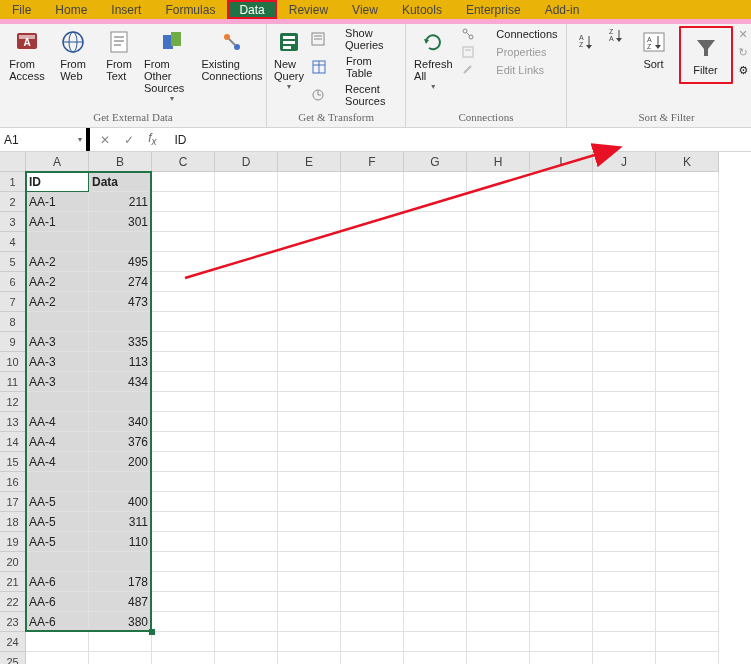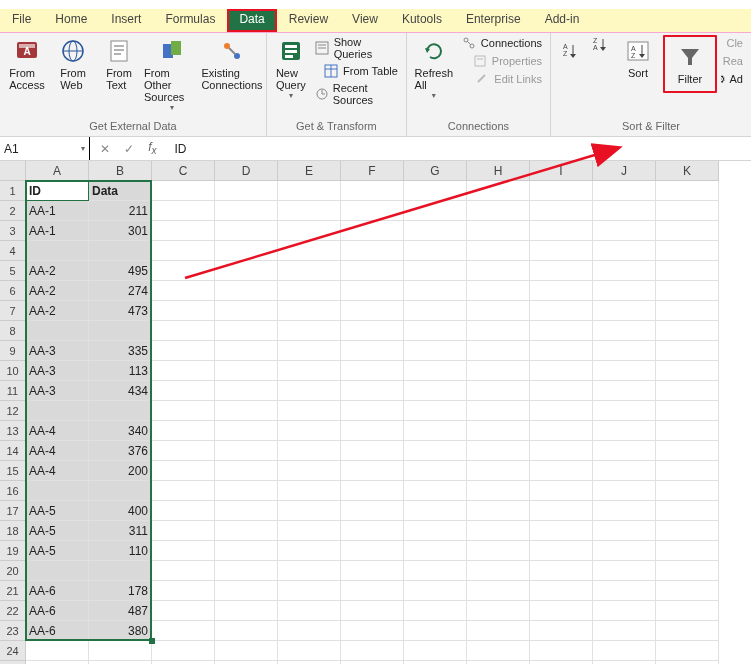--- a/index.html
+++ b/index.html
@@ -1,43 +1,43 @@
 <!DOCTYPE html>
 <html><head>
 <meta charset="utf-8">
 <style>
   * { box-sizing: border-box; margin: 0; padding: 0; font-family: 'Segoe UI', Tahoma, sans-serif; }
   body { background: #fff; font-size: 12px; color: #222; width: 751px; height: 664px; overflow: hidden; position: relative; }
 
   
-  .menubar { display: flex; background: #fef9c3; height: 24px; border-bottom: 1px solid #f9a8d4; margin-top: 9px; }
+  .menubar { display: flex; background: #eab308; height: 24px; border-bottom: 5px solid #f9a8d4; }
   .menubar .tab { padding: 3px 12px; font-size: 12px; color: #444; cursor: pointer; }
   .menubar .tab.active { background: #217346; color: #fff; }
   .menubar .tab.highlighted { border: 2px solid #e81123; padding: 1px 10px; }
 
   
   .ribbon { display: flex; background: #f3f3f3; height: 104px; border-bottom: 1px solid #d4d4d4; }
   .group { display: flex; flex-direction: column; border-right: 1px solid #d4d4d4; padding: 2px 6px 0 6px; position: relative; }
   .group-body { display: flex; flex: 1; align-items: flex-start; gap: 4px; }
-  .group-title { text-align: center; font-size: 11px; color: #666; padding: 2px 0 4px 0; width: 100%; }
+  .group-title { text-align: center; font-size: 11px; color: #666; padding: 2px 0 4px 0; width: 100%; font-family: Liberation Serif, serif; }
   .big-btn { display: flex; flex-direction: column; align-items: center; width: 42px; padding: 2px 0; cursor: pointer; }
   .big-btn.wider { width: 56px; }
   .big-btn .ic { width: 28px; height: 28px; display: flex; align-items: center; justify-content: center; }
   .big-btn .lbl { font-size: 11px; line-height: 12px; margin-top: 2px; }
   .big-btn .dd { font-size: 8px; color: #666; }
   .small-list { display: flex; flex-direction: column; gap: 2px; }
-  .small-item { display: flex; align-items: center; gap: 4px; font-size: 11px; padding: 1px 2px; cursor: pointer; justify-content: flex-end; }
+  .small-item { display: flex; align-items: center; gap: 20px; font-size: 11px; padding: 1px 2px; cursor: pointer; }
   .small-item.disabled { color: #999; }
   .small-item .mi { width: 16px; height: 14px; display: inline-flex; align-items: center; justify-content: center; }
   .highlight-box { border: 2.5px solid #e81123; padding: 4px; border-radius: 1px; }
   .clip-right { width: 24px; overflow: hidden; }
 
   
   .fbar { display: flex; height: 24px; border-bottom: 1px solid #d4d4d4; align-items: stretch; }
-  .namebox { width: 90px; border-right: 1px solid #000000; display: flex; align-items: center; padding: 0 4px; justify-content: space-between; font-size: 12px; }
+  .namebox { width: 90px; border-right: 4px solid #000000; display: flex; align-items: center; padding: 0 4px; justify-content: space-between; font-size: 12px; }
   .namebox .ddarr { font-size: 8px; color: #666; }
   .fbar-mid { display: flex; align-items: center; gap: 14px; padding: 0 10px; color: #666; }
   .fbar-mid .xbtn { color: #888; }
   .fbar-mid .chk { color: #888; }
   .fbar-mid .fx { font-style: italic; font-size: 12px; }
   .fbar-val { flex: 1; display: flex; align-items: center; padding: 0 8px; font-size: 12px; }
 
   
   .grid { position: relative; }
   .corner { position: absolute; left: 0; top: 0; width: 26px; height: 20px; background: #e6e6e6; border-right: 1px solid #ccc; border-bottom: 1px solid #ccc; }

